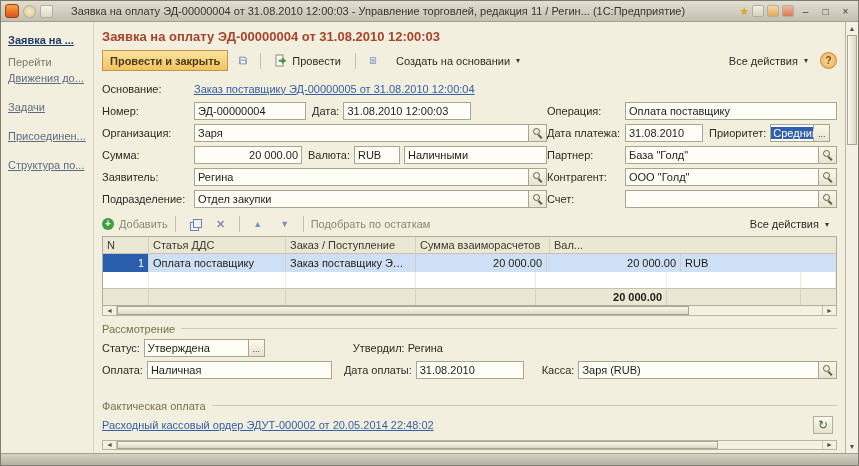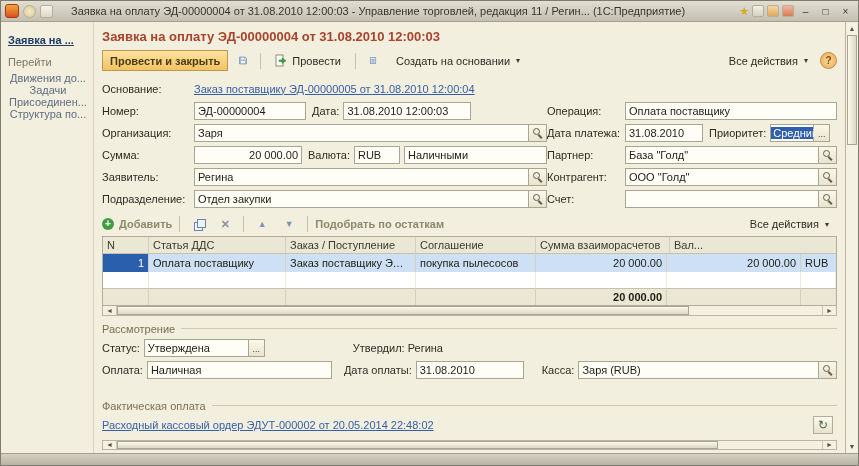--- a/index.html
+++ b/index.html
@@ -37,22 +37,22 @@
   .tb-mini.red { background:linear-gradient(#f0b7a0,#d87b52); }
   .tb-mini.gray { background:linear-gradient(#f2efe4,#d5d1c2); }
   .winbtn { width:17px; height:15px; display:flex; align-items:center; justify-content:center;
     font-size:10px; color:#3c3a31; border:1px solid transparent; }
   
   .wbody { flex:1; display:flex; min-height:0; background:#f2efdf; }
   .sidebar { width:93px; flex:0 0 93px; padding:12px 5px 0 7px;
     border-right:1px solid #d9d5c2; overflow:hidden; }
   .sb-header { color:#203a66; font-weight:bold; margin-bottom:10px; text-decoration:underline; cursor:pointer; white-space:nowrap;}
   .sb-navlabel { color:#7d7862; margin-bottom:4px; white-space:nowrap;}
-  .sb-item { display:block; color:#5f6c80; margin-bottom:0;
-    cursor:pointer; white-space:nowrap; overflow:hidden; text-overflow:ellipsis;text-align:center; }
+  .sb-item { display:block; color:#5f6c80; text-decoration:underline; margin-bottom:17px;
+    cursor:pointer; white-space:nowrap; overflow:hidden; text-overflow:ellipsis; }
   .main { flex:1; min-width:0; padding:4px 8px 0 8px; display:flex; flex-direction:column; overflow:hidden; }
   
   .page-title { color:#a8432c; font-weight:bold; font-size:13px; margin:3px 0 6px 0; white-space:nowrap; }
   .cmdbar { display:flex; align-items:center; gap:4px; margin-bottom:8px; height:24px; }
   .btn { display:inline-flex; align-items:center; gap:4px; height:21px; padding:0 7px;
     border:1px solid #b3ae9a; background:linear-gradient(#fbf9ef,#e6e1cd);
     font-size:11px; cursor:pointer; font-family:inherit; color:#2e2c22; }
   .btn.primary { background:linear-gradient(#fbe3a1,#f2c362); border-color:#c2964a;
     font-weight:bold; color:#4a3a12; }
   .btn.flat { border-color:transparent; background:transparent; }
@@ -93,21 +93,21 @@
   .mag { position:relative; width:10px; height:10px; }
   .mag::before { content:""; position:absolute; left:0; top:0; width:5px; height:5px;
     border:1.5px solid #5f5f4a; border-radius:50%; }
   .mag::after { content:""; position:absolute; left:6.5px; top:6.5px; width:4.5px; height:1.5px;
     background:#5f5f4a; transform:rotate(45deg); transform-origin:0 0; }
   .flink { color:#3560a8; text-decoration:underline; cursor:pointer; white-space:nowrap;
     overflow:hidden; text-overflow:ellipsis; }
   .sel-text { background:#2f5fad; color:#fff; padding:0 2px; width:100%; }
   
   .tbl-toolbar { display:flex; align-items:center; gap:5px; height:20px; margin-bottom:2px; color:#8a8a6d; }
-  .tt-link { color:#8a8a6d; cursor:pointer; white-space:nowrap;font-weight:bold; }
+  .tt-link { color:#8a8a6d; cursor:pointer; white-space:nowrap; }
   .icon-add { width:12px; height:12px; border-radius:50%; background:#3f9e3f; color:#fff;
     font-size:10px; line-height:12px; text-align:center; font-weight:bold; }
   .icon-copy { position:relative; width:11px; height:11px; }
   .icon-copy::before { content:""; position:absolute; left:0; top:3px; width:7px; height:7px;
     background:#eef3fa; border:1px solid #6a86ac; }
   .icon-copy::after { content:""; position:absolute; left:3px; top:0; width:7px; height:7px;
     background:#eef3fa; border:1px solid #6a86ac; }
   .icon-x { color:#8a93a5; font-size:11px; font-weight:bold; }
   .icon-arrow { color:#7c96bb; font-size:9px; }
   .grid { border:1px solid #b1ad99; background:#fff; }
@@ -347,29 +347,27 @@
           <span>Все действия</span>
           <span class="dd-arrow">▾</span>
         </button>
       </div>
 
       <div class="grid">
         <div class="trow thead">
           <div class="th c-n">N</div>
           <div class="th c-st">Статья ДДС</div>
           <div class="th c-zak">Заказ / Поступление</div>
-          <div class="th c-sog">Соглашение</div>
           <div class="th c-svz">Сумма взаиморасчетов</div>
           <div class="th c-val">Вал...</div>
         </div>
         <div class="trow selrow">
           <div class="td c-n ncell">1</div>
           <div class="td c-st">Оплата поставщику</div>
           <div class="td c-zak">Заказ поставщику ЭД-00...</div>
-          <div class="td c-sog">покупка пылесосов</div>
           <div class="td c-sum num">20 000.00</div>
           <div class="td c-svz num">20 000.00</div>
           <div class="td c-val">RUB</div>
         </div>
         <div class="trow emptyrow">
           <div class="td c-n"></div>
             <div class="td c-st"></div>
             <div class="td c-zak"></div>
           <div class="td c-sog"></div>
             <div class="td c-sum"></div>

